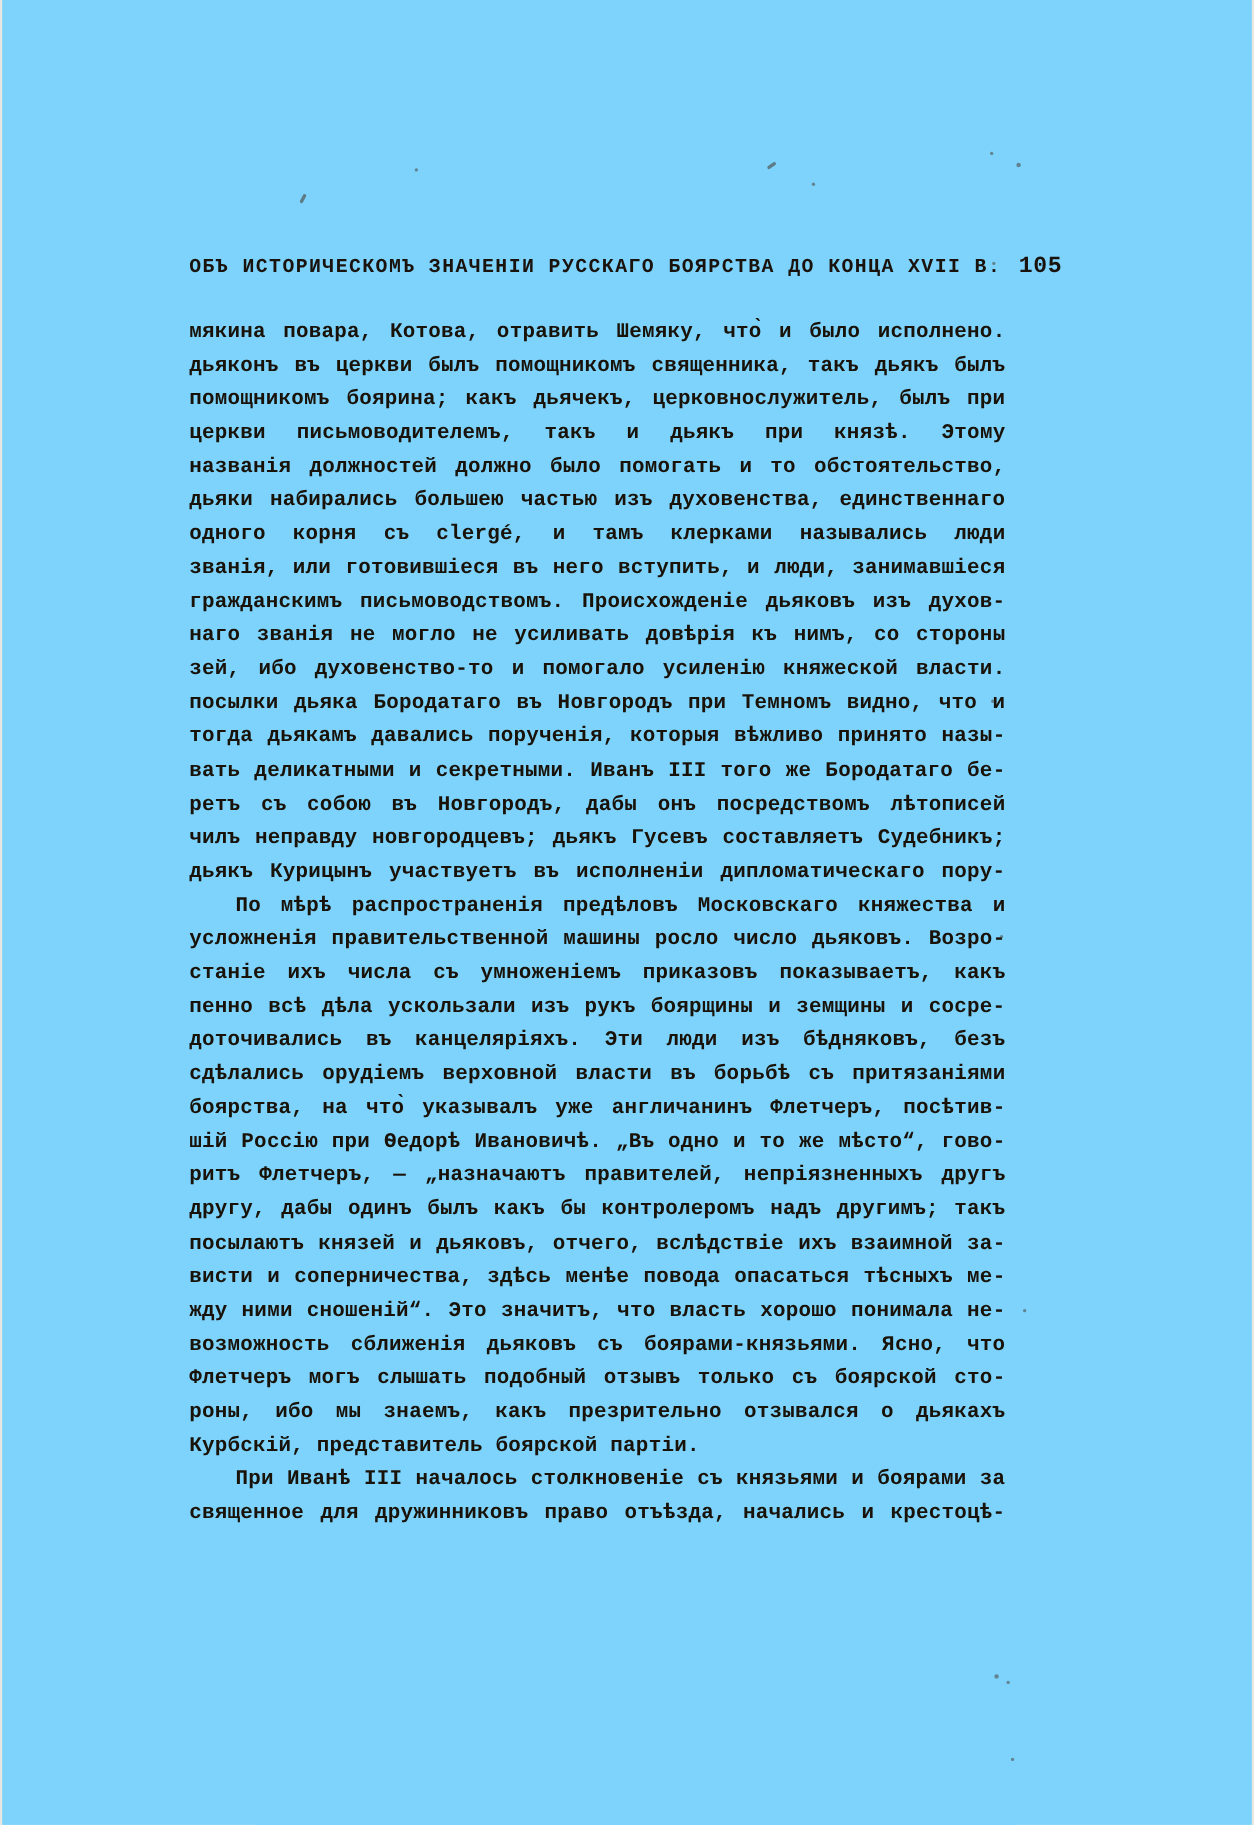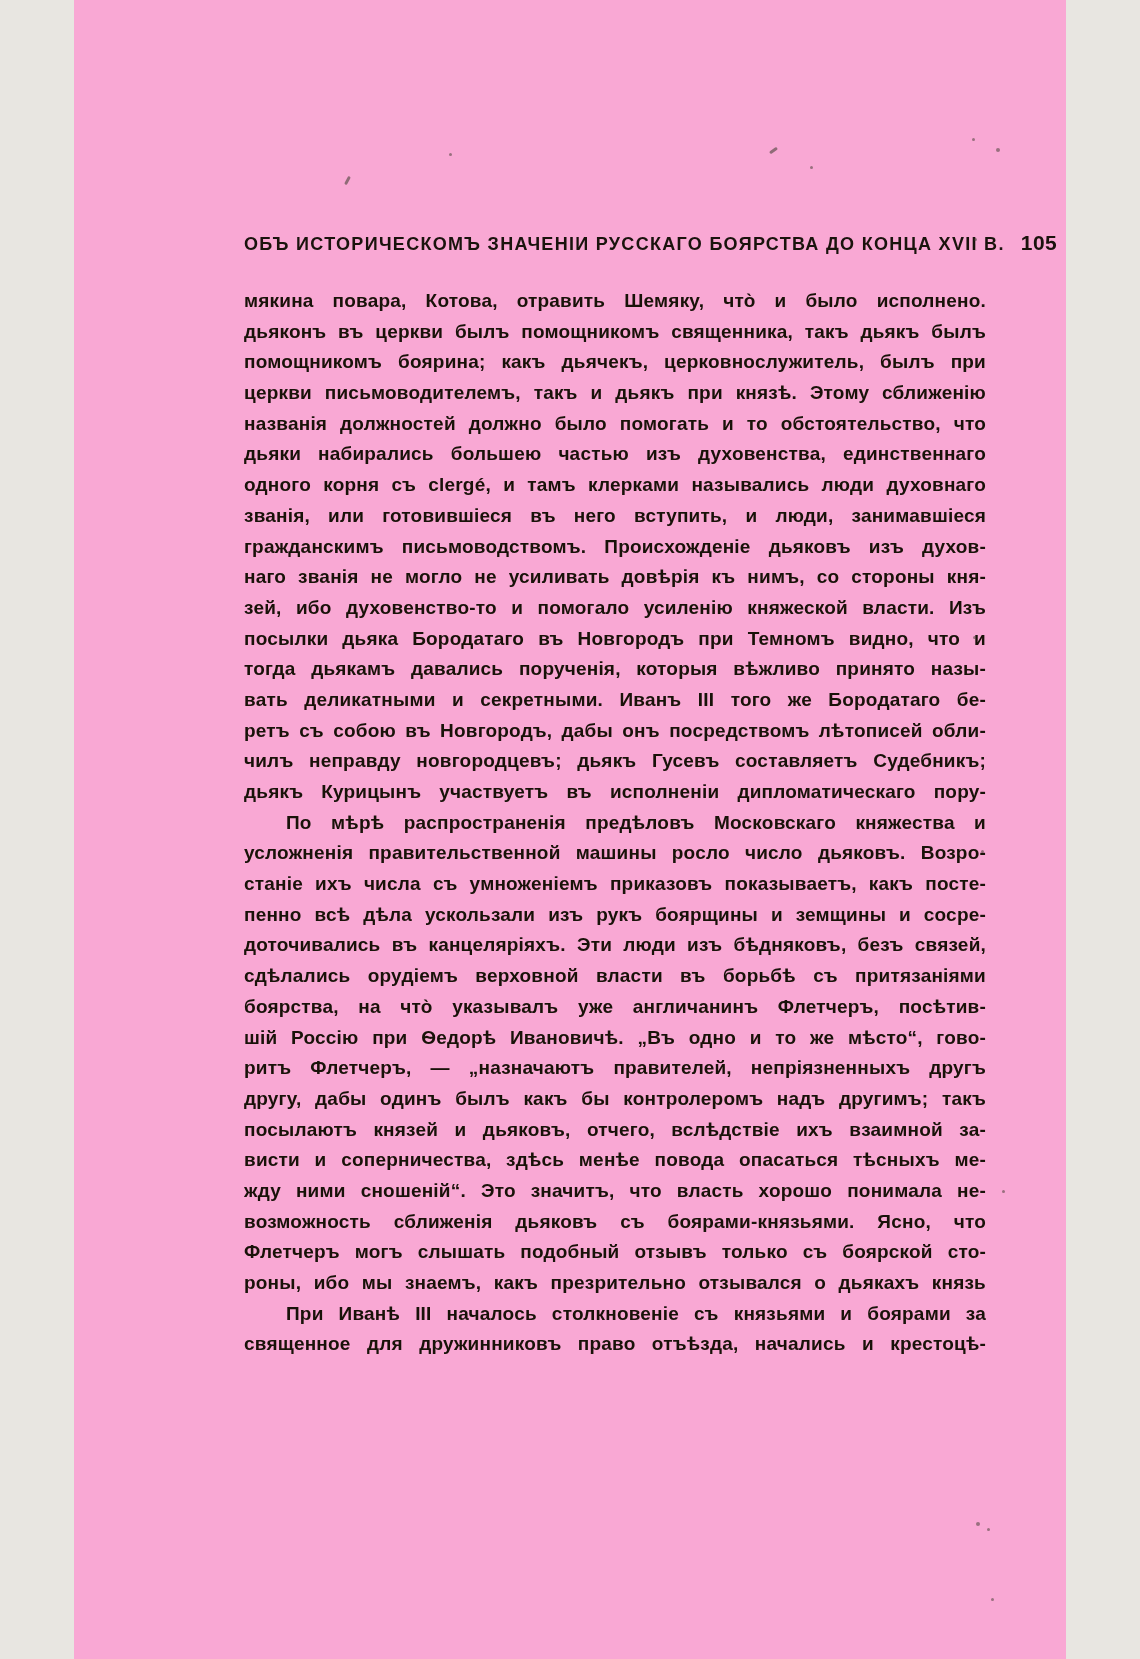--- a/index.html
+++ b/index.html
@@ -1,23 +1,23 @@
 <!DOCTYPE html>
 <html><head>
 <meta charset="utf-8">
 <style>
   html, body { margin: 0; padding: 0; background: #e8e6e1; }
   .page {
     position: relative;
-    width: 992px;
+    width: 1136px;
     height: 1659px;
     margin: 0 auto;
-    background: #f9a8d4;
+    background: #7dd3fc;
     overflow: hidden;
-    font-family: Liberation Sans, sans-serif;
+    font-family: Liberation Mono, monospace;
   }
   .running-head {
     position: absolute;
     left: 170px;
     top: 231px;
     width: 742px;
     text-align: center;
     white-space: nowrap;
     font-weight: 700;
     font-size: 18px;
@@ -100,20 +100,21 @@
       <div class="line">боярства, на что̀ указывалъ уже англичанинъ Флетчеръ, посѣтив-</div>
       <div class="line">шій Россію при Ѳедорѣ Ивановичѣ. „Въ одно и то же мѣсто“, гово-</div>
       <div class="line">ритъ Флетчеръ, — „назначаютъ правителей, непріязненныхъ другъ</div>
       <div class="line">другу, дабы одинъ былъ какъ бы контролеромъ надъ другимъ; такъ</div>
       <div class="line">посылаютъ князей и дьяковъ, отчего, вслѣдствіе ихъ взаимной за-</div>
       <div class="line">висти и соперничества, здѣсь менѣе повода опасаться тѣсныхъ ме-</div>
       <div class="line">жду ними сношеній“. Это значитъ, что власть хорошо понимала не-</div>
       <div class="line">возможность сближенія дьяковъ съ боярами-князьями. Ясно, что</div>
       <div class="line">Флетчеръ могъ слышать подобный отзывъ только съ боярской сто-</div>
       <div class="line">роны, ибо мы знаемъ, какъ презрительно отзывался о дьякахъ князь</div>
+      <div class="line flush">Курбскій, представитель боярской партіи.</div>
       <div class="line indent">При Иванѣ III началось столкновеніе съ князьями и боярами за</div>
       <div class="line">священное для дружинниковъ право отъѣзда, начались и крестоцѣ-</div>
     </div>
 
   <div class="speck comma" style="left:272px; top:176px;"></div>
   <div class="speck dot3" style="left:375px; top:153px;"></div>
   <div class="speck comma" style="left:698px; top:146px; transform:rotate(55deg);"></div>
   <div class="speck dot3" style="left:736px; top:166px;"></div>
   <div class="speck dot3" style="left:898px; top:138px;"></div>
   <div class="speck dot4" style="left:922px; top:148px;"></div>

